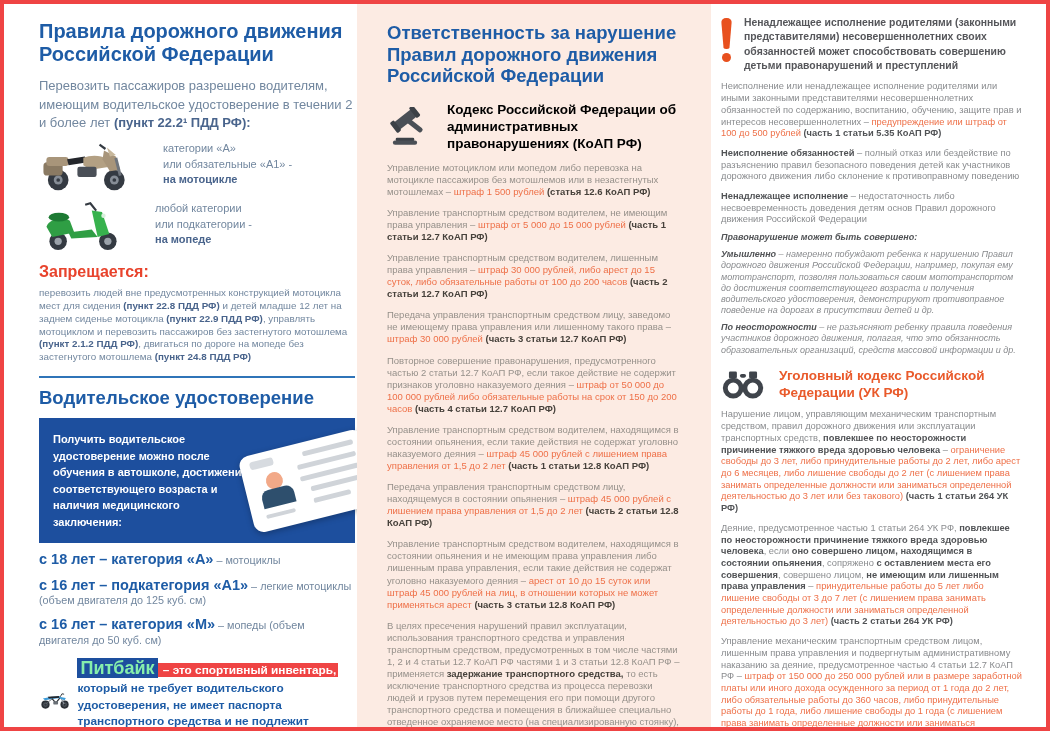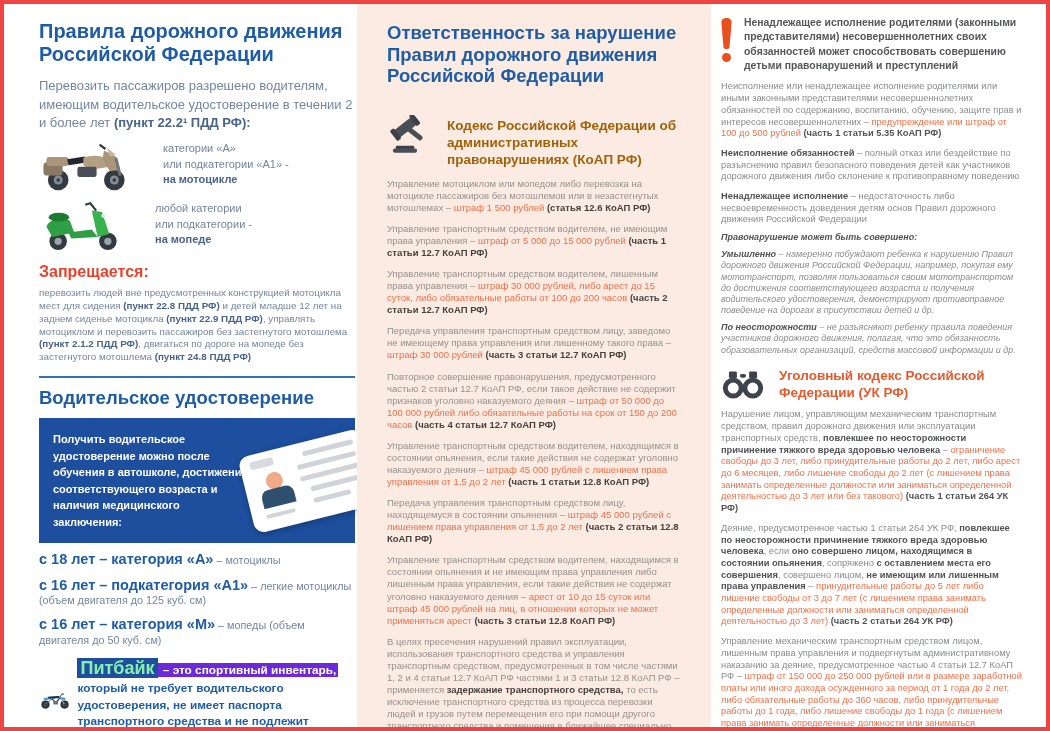--- a/index.html
+++ b/index.html
@@ -22,29 +22,29 @@
   .license-card{position:absolute;right:-16px;top:24px;width:126px;height:78px;background:#fff;
                 border-radius:10px;transform:rotate(-14deg);box-shadow:0 2px 6px rgba(0,0,0,.28);}
   .card-strip{position:absolute;left:10px;top:7px;width:24px;height:8px;border-radius:3px;background:#d7dbe0;}
   .card-line{position:absolute;border-radius:2px;background:#d0d4d9;height:5px;}
   .card-avatar-head{position:absolute;left:22px;top:22px;width:17px;height:17px;border-radius:50%;background:#f2a988;}
   .card-avatar-body{position:absolute;left:14px;top:38px;width:33px;height:18px;border-radius:8px 8px 0 0;background:#2e4f6d;}
   .age-item{margin-top:7px;font-size:10.8px;color:#72879f;line-height:1.28;}
   .age-lead{color:#1e5ca6;font-weight:bold;font-size:14.5px;}
   .pitbike-row{display:flex;align-items:center;margin-top:8px;}
   .pitbike-def{font-size:11.8px;font-weight:bold;color:#1e5ca6;line-height:1.38;margin-left:6px;}
-  .r-hl{background:#6d28d9;color:#fff;padding:0 2px;box-decoration-break:clone;-webkit-box-decoration-break:clone;}
+  .r-hl{background:#ef4444;color:#fff;padding:0 2px;box-decoration-break:clone;-webkit-box-decoration-break:clone;}
   .r-hll{background:#1d4f9e;color:#86efac;padding:0 3px;font-size:18px;}
   
   .col2{position:absolute;left:353px;top:0;width:354px;height:731px;background:#fcebe3;
         padding:18px 30px 0;box-sizing:border-box;overflow:hidden;}
   .c2-title{color:#1e5ca6;font-size:18.5px;font-weight:bold;line-height:1.17;}
   .koap-row{display:flex;align-items:center;margin-top:14px;}
   .koap-icon{flex:0 0 auto;margin-right:14px;}
-  .koap-header{color:#a16207;font-size:13.5px;font-weight:bold;line-height:1.28;margin-top:16px;}
+  .koap-header{color:#000000;font-size:13.5px;font-weight:bold;line-height:1.28;}
   .c2-para{margin-top:9px;font-size:9.5px;color:#95908a;line-height:1.27;}
   .c2-para .r-o,.c3-para .r-o{color:#ee7048;}
   .c2-para .r-b{color:#46413b;font-weight:bold;}
   
   .col3{position:absolute;left:717px;top:12px;width:302px;}
   .warn-row{display:flex;align-items:flex-start;}
   .excl-icon{flex:0 0 auto;width:13px;margin:2px 10px 0 0;}
   .excl-bar{width:11px;height:31px;background:#e8501e;clip-path:polygon(0 0,100% 0,76% 100%,24% 100%);border-radius:5px;}
   .excl-dot{width:9px;height:9px;border-radius:50%;background:#e8501e;margin:4px 0 0 1px;}
   .warn-header{font-weight:bold;color:#55565a;font-size:10.4px;line-height:1.38;}
@@ -78,21 +78,21 @@
         <rect x="10" y="27" width="30" height="12" rx="4" fill="#a8957a"></rect>
         <path d="M38 30 L62 26 L66 34 L40 38 Z" fill="#23262b"></path>
         <path d="M60 28 C70 24 84 24 92 30 L96 40 L70 44 L60 38 Z" fill="#b3a083"></path>
         <path d="M88 18 L104 26 L110 44 L96 46 L86 30 Z" fill="#a8957a"></path>
         <path d="M92 14 L104 24 L96 26 Z" fill="#c7b79b"></path>
         <rect x="52" y="40" width="26" height="14" rx="3" fill="#4a4f57"></rect>
         <path d="M104 28 L110 52" stroke="#6f757d" stroke-width="4"></path>
         <path d="M90 16 L82 10" stroke="#343a42" stroke-width="3"></path>
       </svg>
       <div class="vehicle-label"><span class="r-n">категории «А»
-или подкатегории «А1» -
+или обязательные «А1» -
 </span><span class="r-b">на мотоцикле</span></div>
     </div>
 
     <div class="vehicle-row">
       <svg viewBox="0 0 120 78" width="88" height="57">
         <circle cx="26" cy="62" r="12" fill="#343a42"></circle>
           <circle cx="26" cy="62" r="5" fill="#9aa1a9"></circle>
         <circle cx="94" cy="62" r="12" fill="#343a42"></circle>
           <circle cx="94" cy="62" r="5" fill="#9aa1a9"></circle>
         <path d="M10 42 C14 30 34 28 42 34 L48 50 L18 56 Z" fill="#2f9e44"></path>

